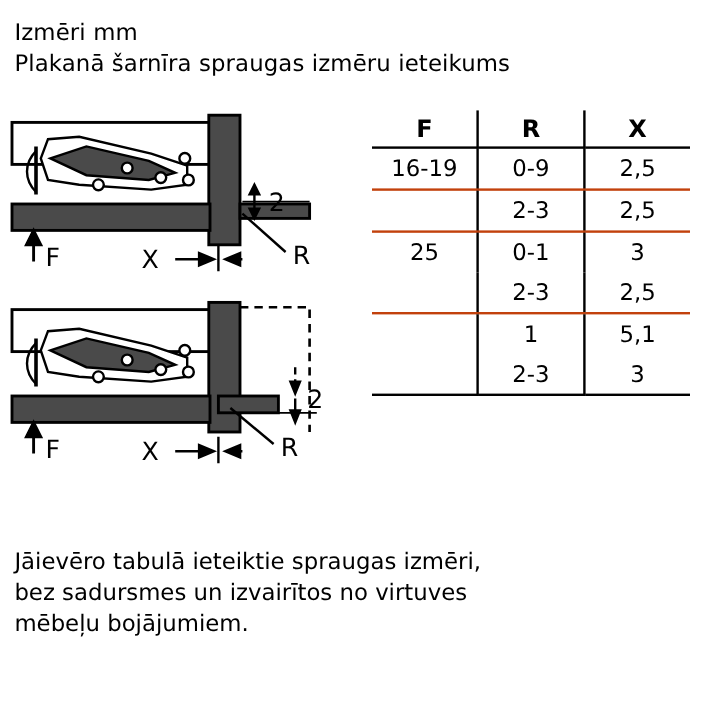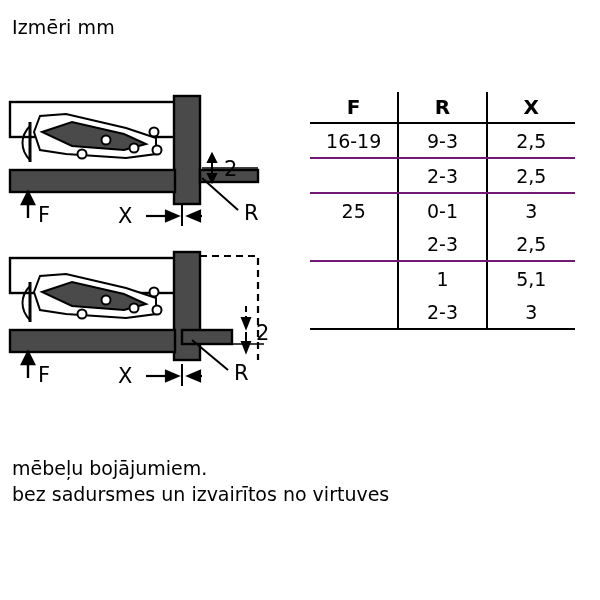--- a/index.html
+++ b/index.html
@@ -64,37 +64,38 @@
   table.spec th {
     font-weight: bold;
     font-size: 20px;
     height: 30px;
   }
   
   table.spec td.c1, table.spec th.c1 { border-right: 2px solid #000; }
   table.spec td.c2, table.spec th.c2 { border-right: 2px solid #000; }
   
   table.spec tr.head-row th { border-bottom: 2px solid #000; }
-  table.spec tr.rule td { border-bottom: 2px solid #701a75; }
+  table.spec tr.rule td { border-bottom: 2px solid #c2410c; }
   table.spec tr.last td { border-bottom: 2px solid #000; }
 
   
   .drawing {
     position: absolute;
     left: 6px;
   }
   .drawing.top { top: 92px; }
   .drawing.bottom { top: 248px; }
 </style>
 </head>
 <body>
 
 <div class="page">
 
   <div class="heading l1">Izmēri mm</div>
+  <div class="heading l2">Plakanā šarnīra spraugas izmēru ieteikums</div>
 
   <div class="drawing top">
     <svg width="290" height="150" viewBox="0 0 290 150" xmlns="http://www.w3.org/2000/svg">
       <g stroke="#000" fill="none" stroke-width="2.4">
 
         <rect x="4" y="10" width="165" height="35" fill="#ffffff" stroke="#000"></rect>
 
         <rect x="168" y="4" width="26" height="108" fill="#4a4a4a" stroke="#000"></rect>
 
         <rect x="4" y="78" width="165" height="22" fill="#4a4a4a" stroke="#000"></rect>
@@ -207,21 +208,21 @@
       <thead>
         <tr class="head-row">
           <th class="c1">F</th>
           <th class="c2">R</th>
           <th class="c3">X</th>
         </tr>
       </thead>
       <tbody>
         <tr class="rule">
           <td class="c1">16-19</td>
-          <td class="c2">9-3</td>
+          <td class="c2">0-9</td>
           <td class="c3">2,5</td>
         </tr>
         <tr class="rule">
           <td class="c1"></td>
           <td class="c2">2-3</td>
           <td class="c3">2,5</td>
         </tr>
         <tr>
           <td class="c1">25</td>
           <td class="c2">0-1</td>
@@ -240,17 +241,18 @@
         <tr class="last">
           <td class="c1"></td>
           <td class="c2">2-3</td>
           <td class="c3">3</td>
         </tr>
       </tbody>
     </table>
   </div>
 
   <div class="footer">
+    <div>Jāievēro tabulā ieteiktie spraugas izmēri,</div>
+    <div>bez sadursmes un izvairītos no virtuves</div>
     <div>mēbeļu bojājumiem.</div>
-    <div>bez sadursmes un izvairītos no virtuves</div>
   </div>
 
 </div>
 
 </body></html>

